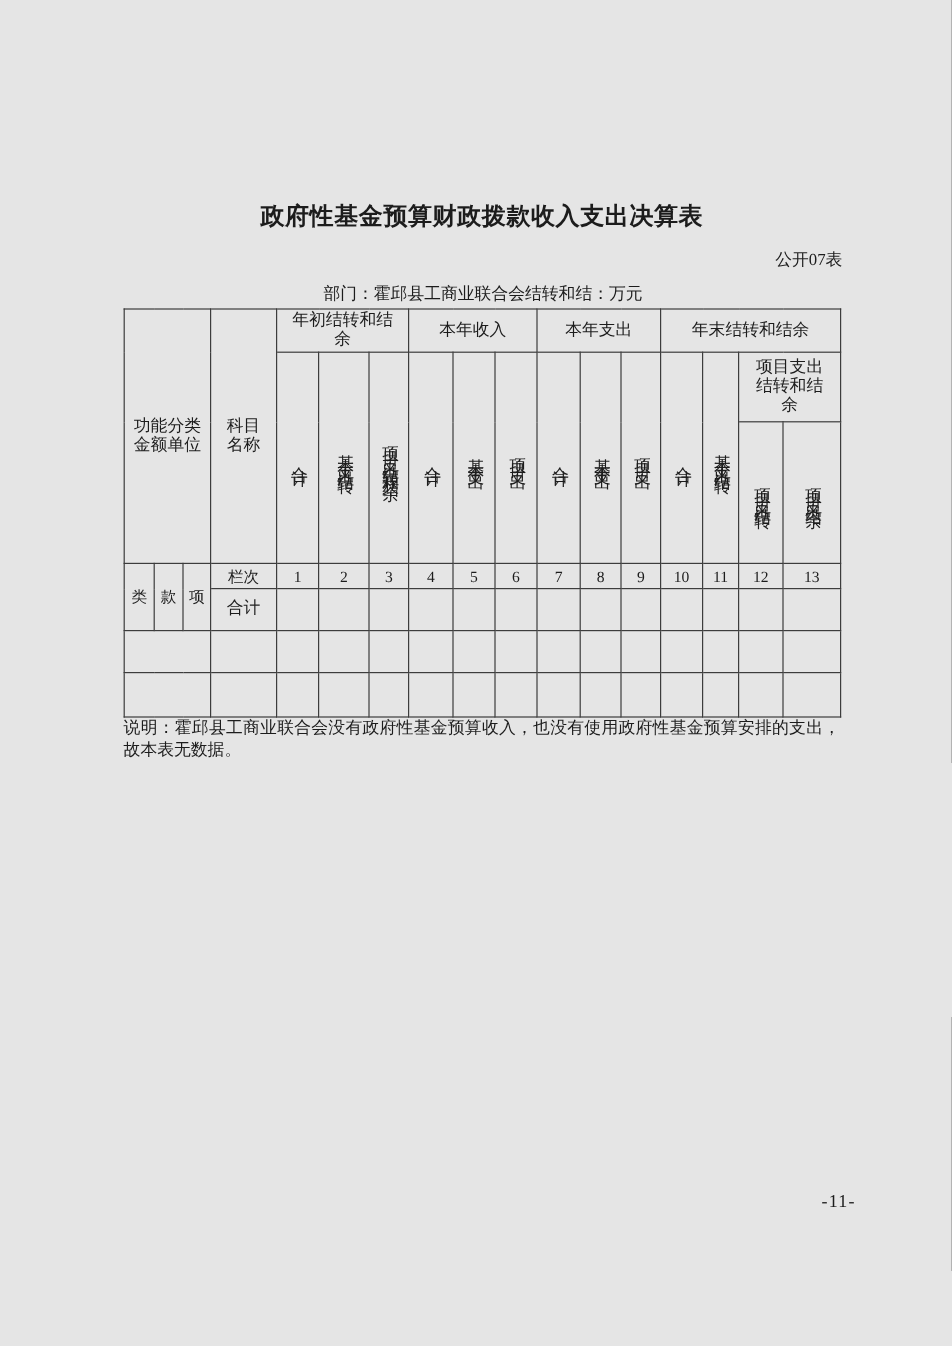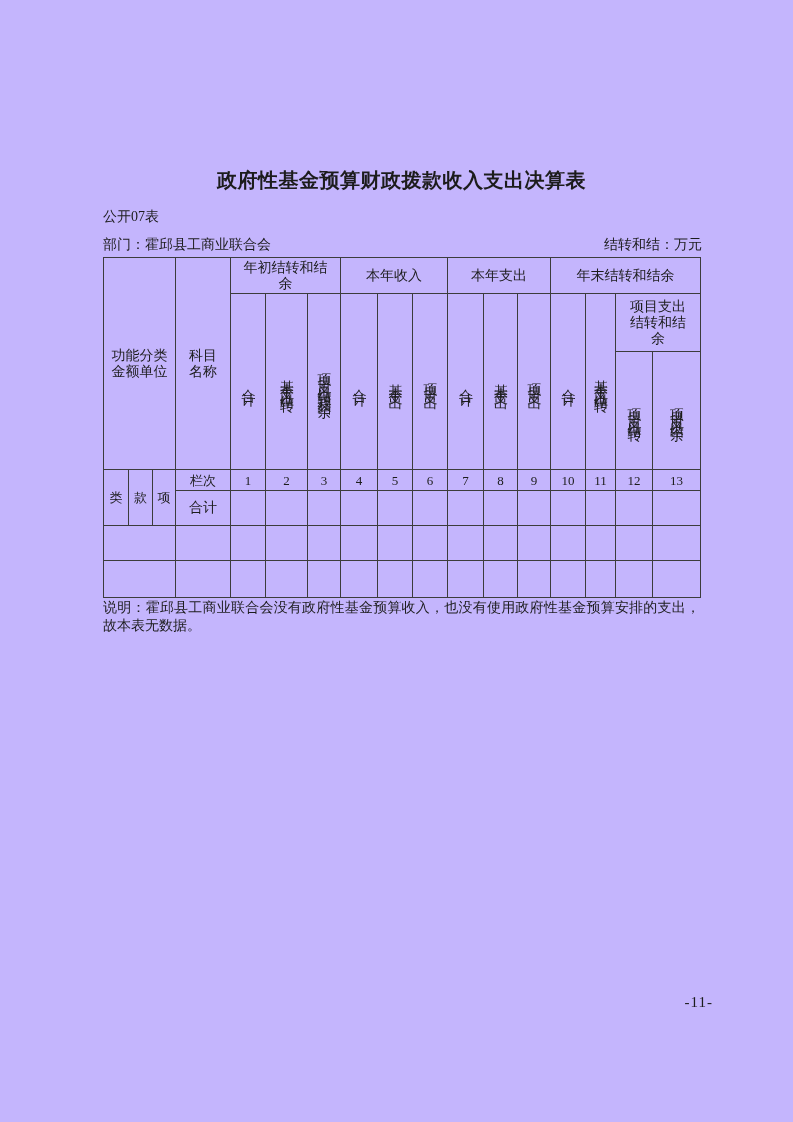--- a/index.html
+++ b/index.html
@@ -1,35 +1,35 @@
 <!DOCTYPE html>
 <html><head>
 <meta charset="utf-8">
 <style>
   html,body{margin:0;padding:0;background:#888;}
   .page{
     position:relative;
     width:793px;height:1122px;
     margin:0 auto;
-    background:#c4b5fd;
+    background:#e5e5e5;
     font-family:"Liberation Serif","DejaVu Serif",serif;
     color:#1c1c1c;
     overflow:hidden;
   }
   .doc-title{
     position:absolute;top:167px;left:103px;width:597px;
     text-align:center;font-size:20px;font-weight:bold;letter-spacing:0.5px;
   }
   .form-code{
     position:absolute;top:208px;left:103px;width:599px;
-    font-size:14px;
+    text-align:right;font-size:14px;
   }
   .meta-row{
     position:absolute;top:236px;left:103px;width:599px;
-    display:flex;justify-content:space-between;font-size:14px;
+    display:flex;justify-content:center;font-size:14px;
   }
   table.fiscal{
     position:absolute;top:257px;left:103px;
     width:598px;border-collapse:collapse;table-layout:fixed;
   }
   table.fiscal td{
     border:1px solid #3c3c3c;
     text-align:center;vertical-align:middle;
     font-size:14px;line-height:16px;
     padding:0;overflow:hidden;

